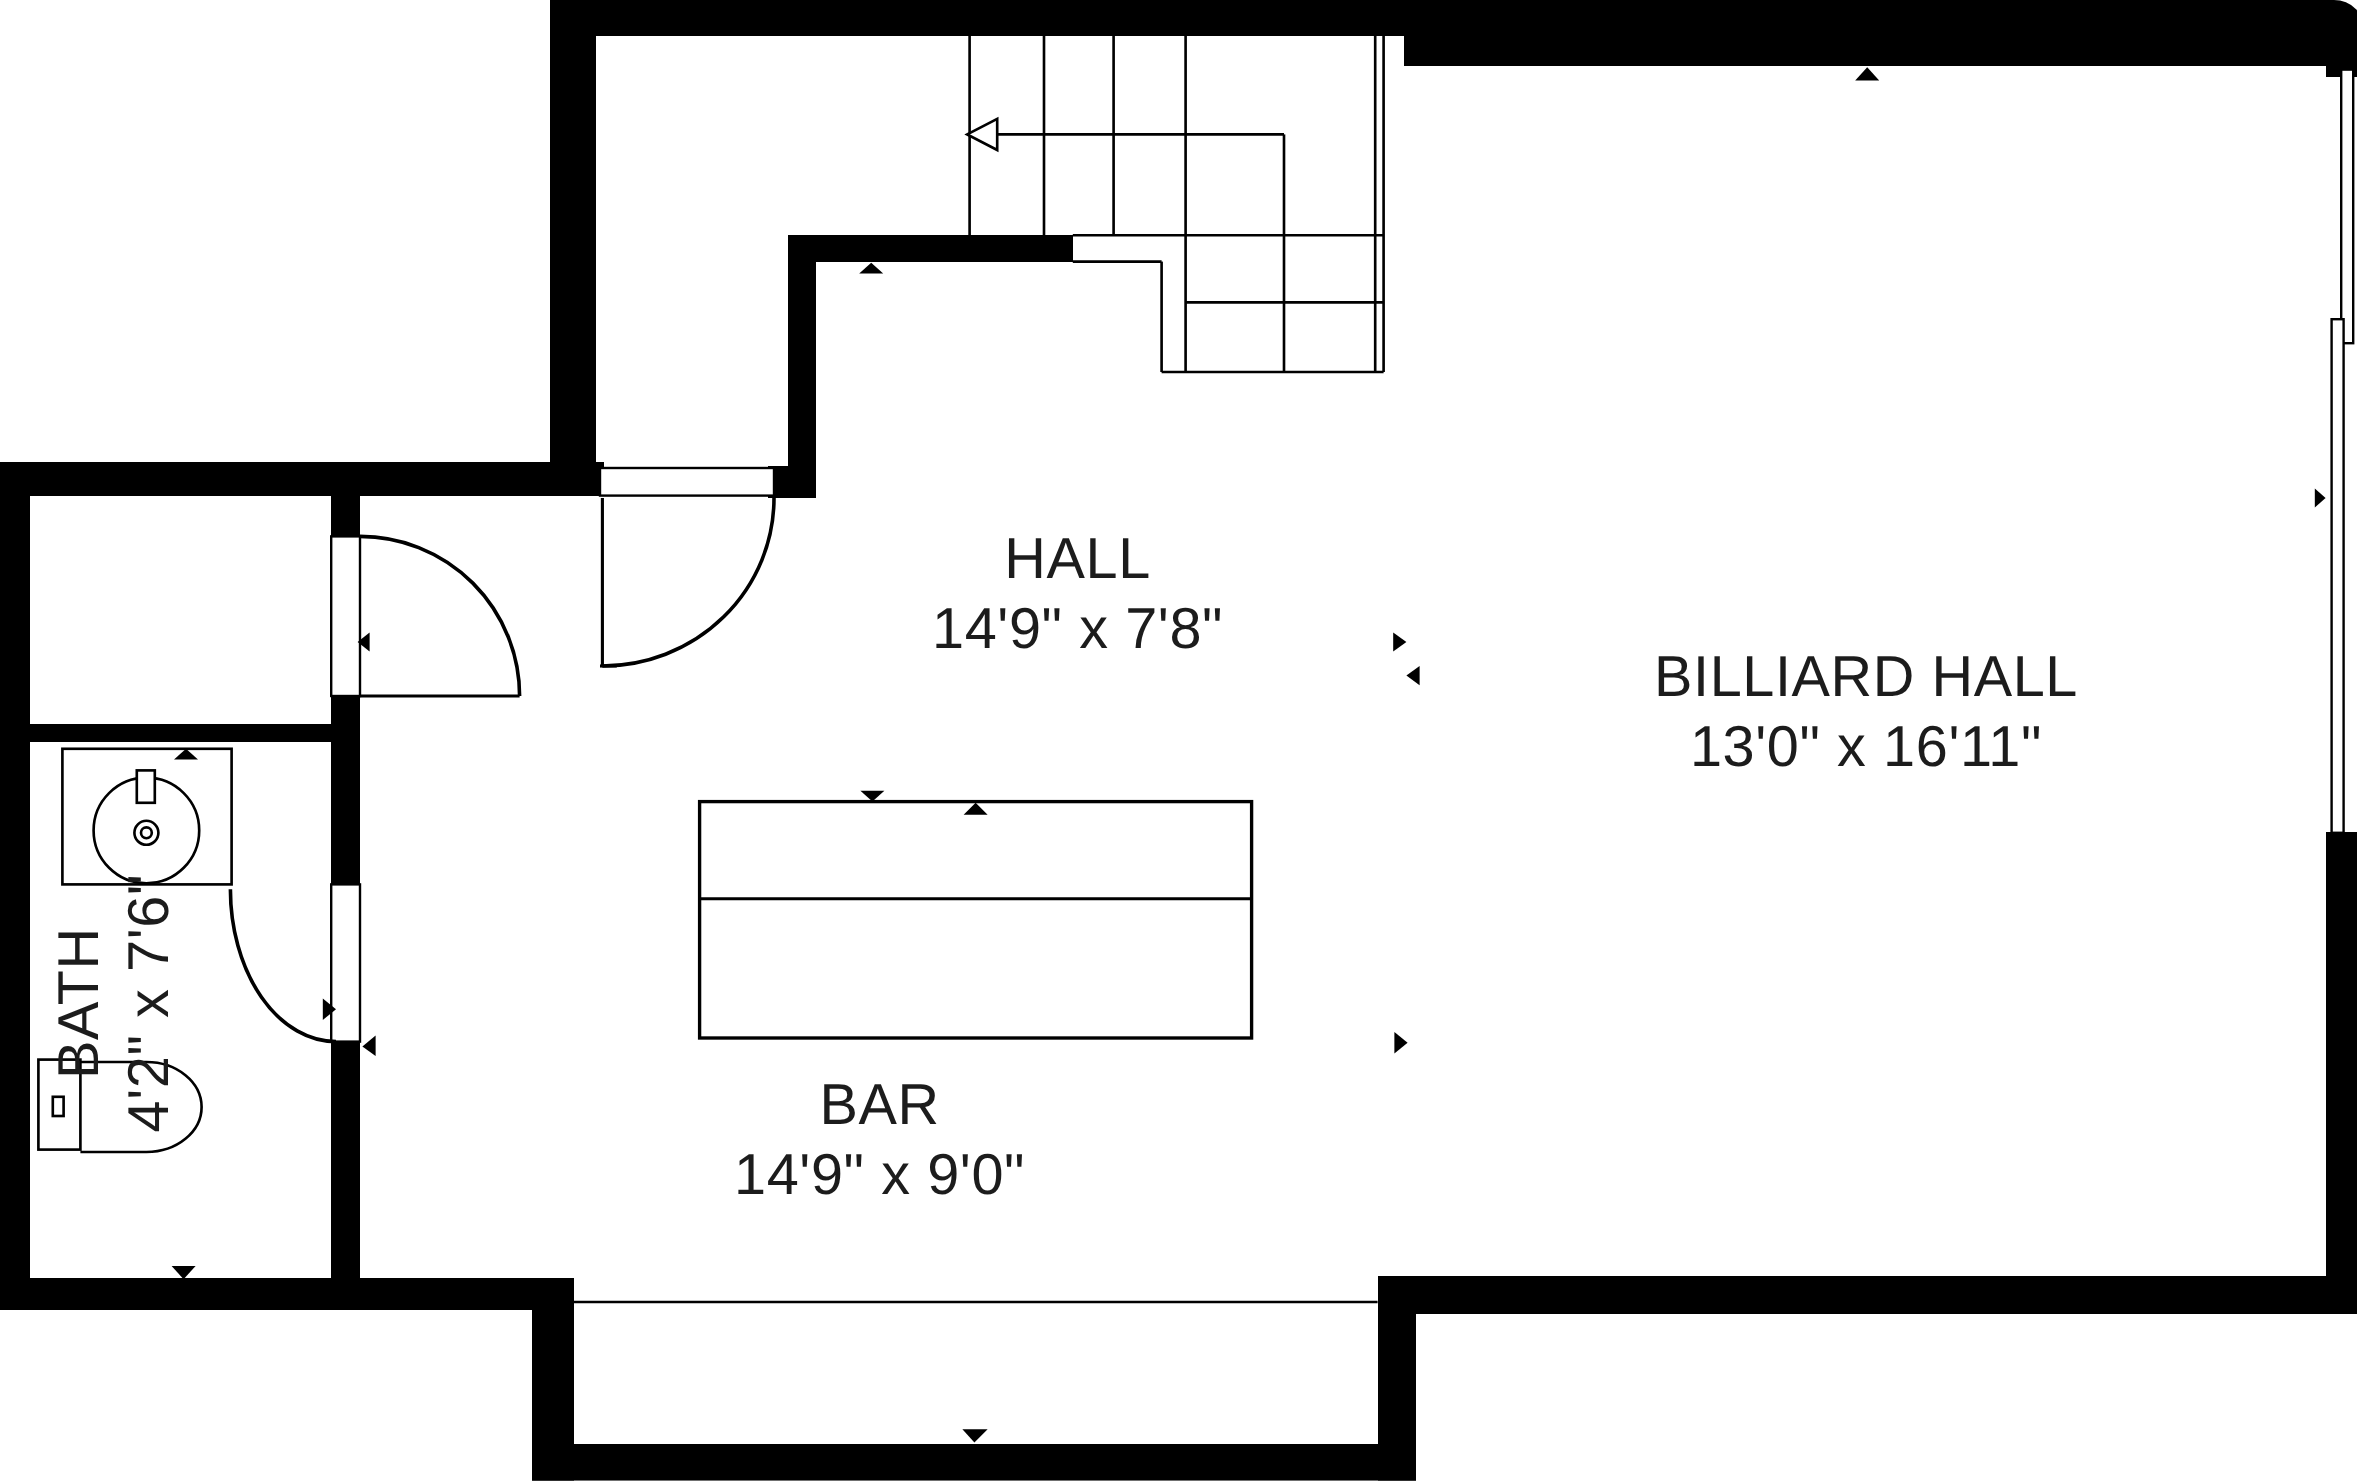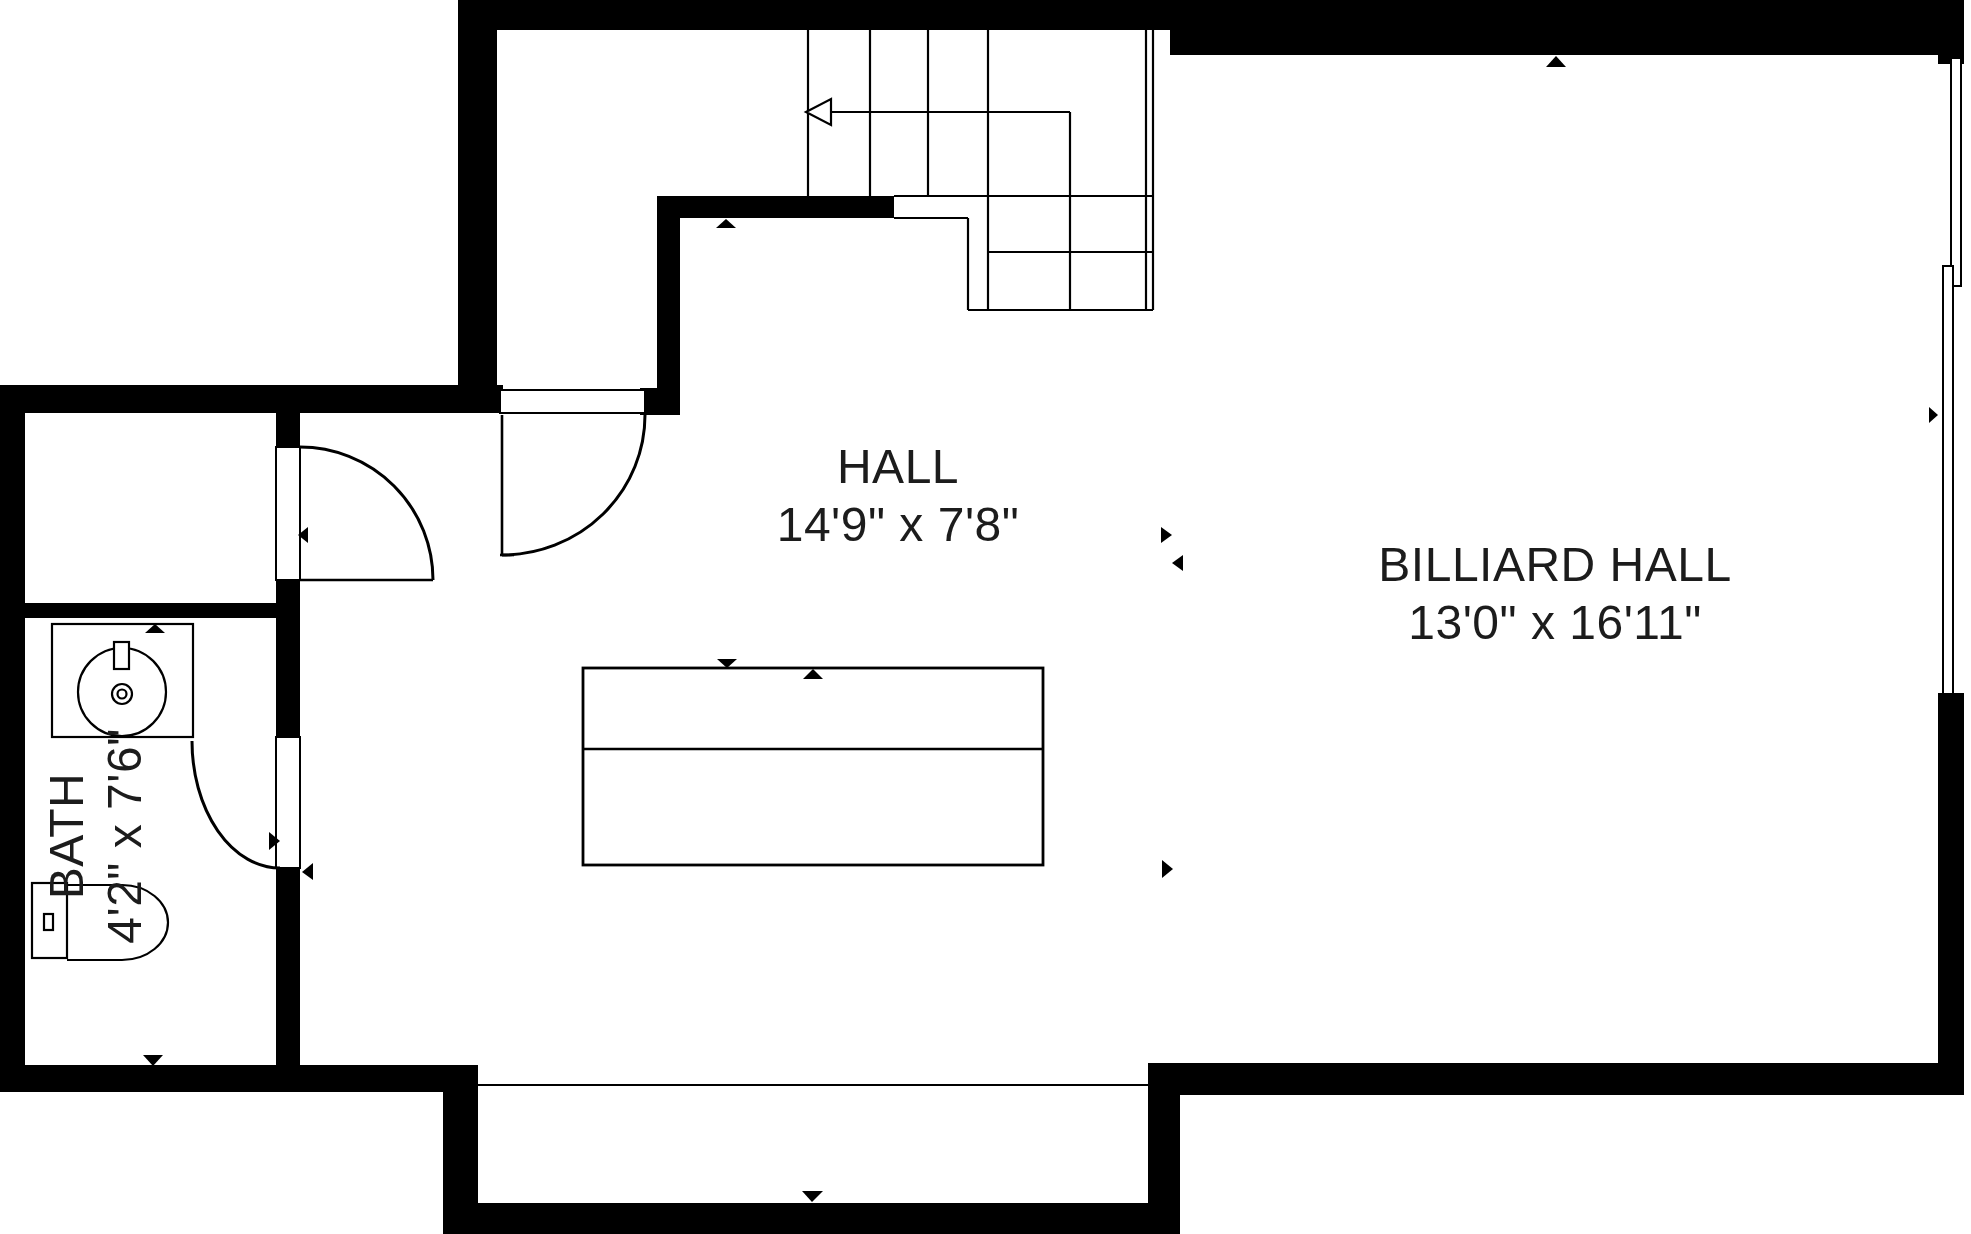--- a/index.html
+++ b/index.html
@@ -2,20 +2,21 @@
 <html><head>
 <meta charset="utf-8">
 <style>
   html,body{margin:0;padding:0;background:#ffffff;}
   .plan{
     position:relative;
     width:1971px;height:1234px;
     background:#ffffff;
     font-family:"Liberation Sans", sans-serif;
     overflow:hidden;
+    border-radius:26px;
   }
   .plan svg{position:absolute;left:0;top:0;}
   .room-label{
     position:absolute;
     text-align:center;
     color:#1c1c1c;
     font-size:48px;
     line-height:58px;
     letter-spacing:0.5px;
     white-space:nowrap;
@@ -131,19 +132,23 @@
   <div class="room-label" style="left:898px; top:438px;">
     <div>HALL</div>
     <div class="dim">14'9" x 7'8"</div>
   </div>
 
   <div class="room-label" style="left:1555px; top:536px;">
     <div>BILLIARD HALL</div>
     <div class="dim">13'0" x 16'11"</div>
   </div>
 
+  <div class="room-label" style="left:733px; top:893px;">
+    <div>BAR</div>
+    <div class="dim">14'9" x 9'0"</div>
+  </div>
 
   <div class="room-label rotated" style="left:96px; top:836px;">
     <div>BATH</div>
     <div class="dim">4'2" x 7'6"</div>
   </div>
 
 </div>
 
 </body></html>

